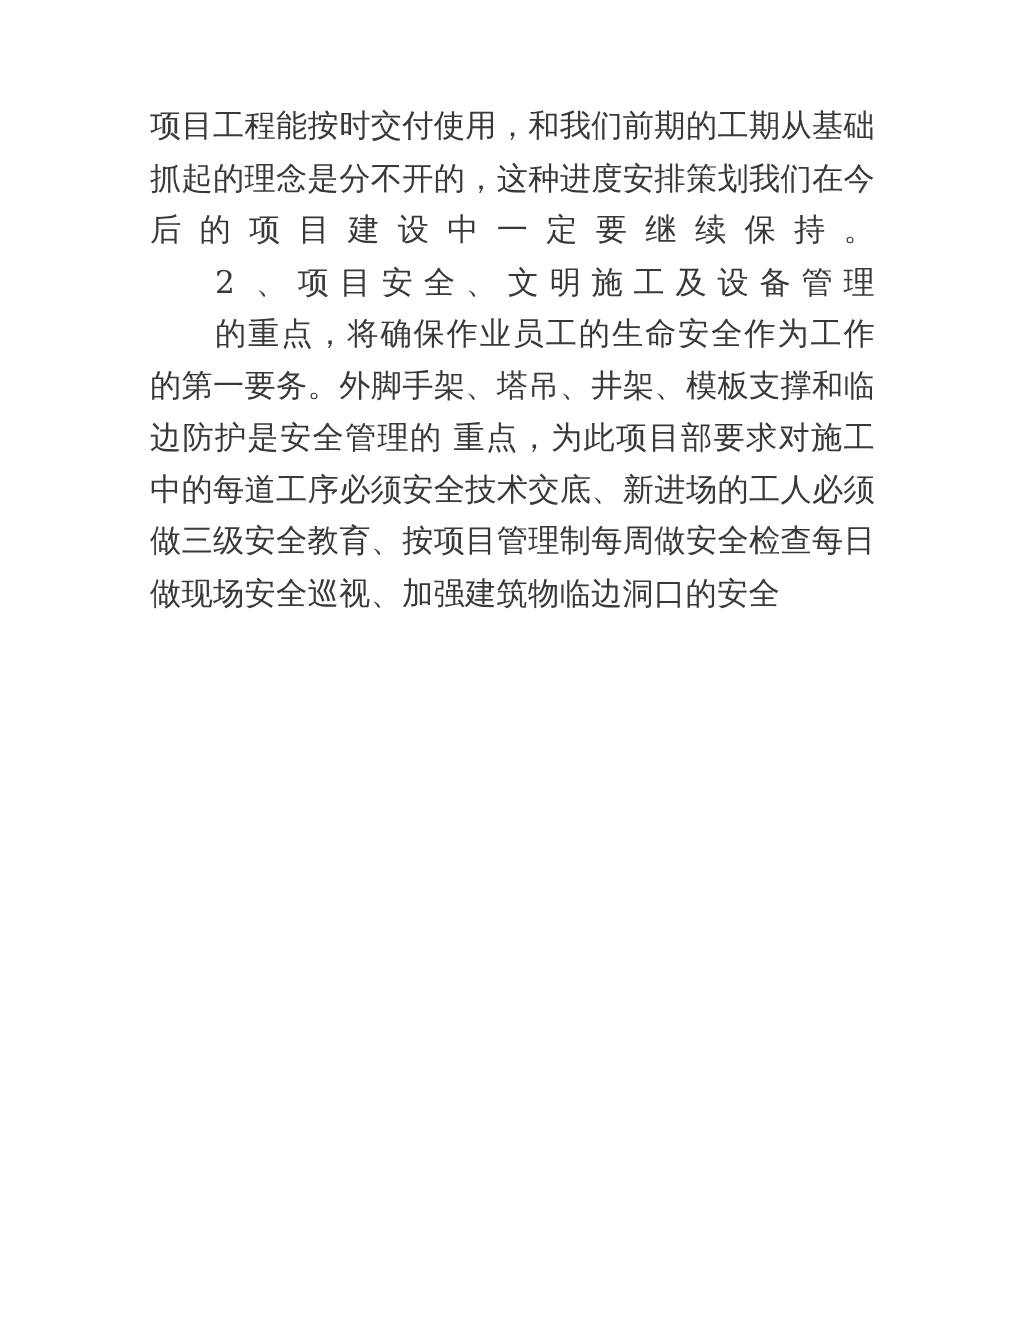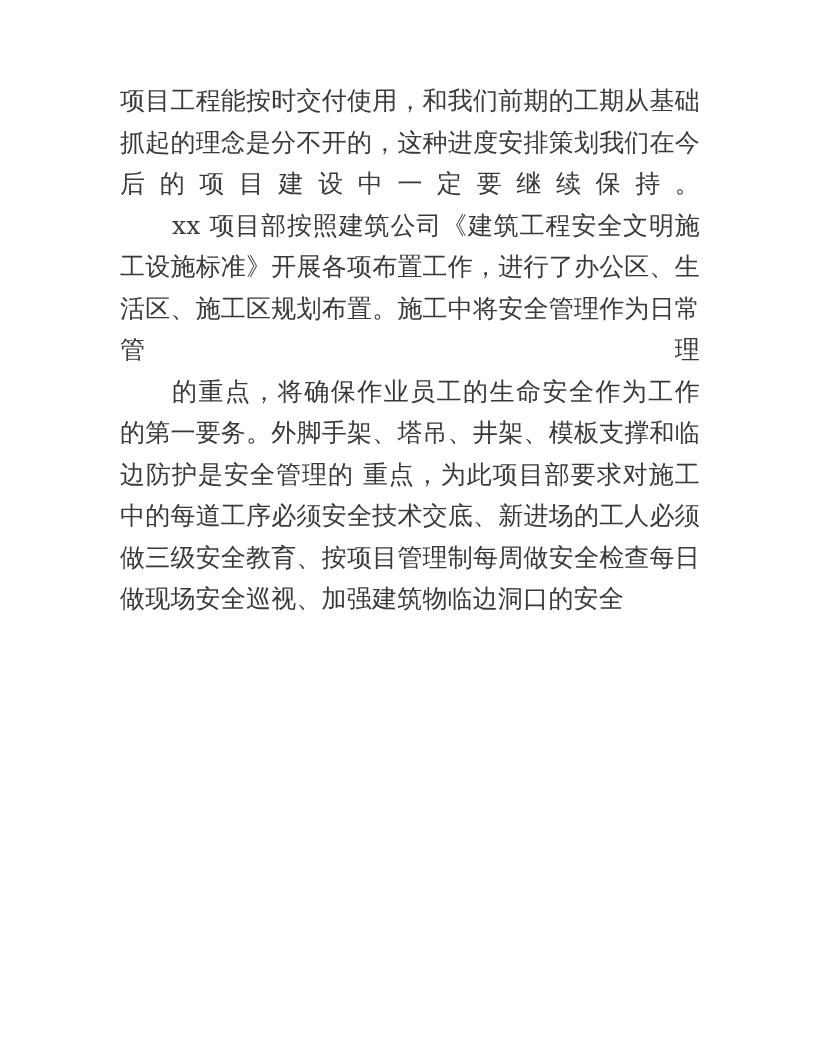--- a/index.html
+++ b/index.html
@@ -72,20 +72,20 @@
 </head>
 <body>
 
 <div id="page" style="background: rgb(255, 255, 255);">
 
   <div id="doc-body">
 
     <p class="para cont force-justify" style="color: rgb(58, 58, 60);">项目工程能按时交付使用，和我们前期的工期从基础抓起的理念是分不开的，这种进度安排策划我们在今后的项目建设中一定要继续保持。</p>
 
 
+    <p class="para heading force-justify" style="color: rgb(58, 58, 60);">2 、项目安全、文明施工及设备管理</p>
 
-    <p class="para indent force-justify" style="color: rgb(58, 58, 60);">xx 项目部按照建筑公司《建筑工程安全文明施工设施标准》开展各项布置工作，进行了办公区、生活区、施工区规划布置。施工中将安全管理作为日常管理</p>
 
     <p class="para indent" style="color: rgb(58, 58, 60);">的重点，将确保作业员工的生命安全作为工作的第一要务。外脚手架、塔吊、井架、模板支撑和临边防护是安全管理的 重点，为此项目部要求对施工中的每道工序必须安全技术交底、新进场的工人必须做三级安全教育、按项目管理制每周做安全检查每日做现场安全巡视、加强建筑物临边洞口的安全</p>
 
   </div>
 
 </div>
 
 </body></html>

